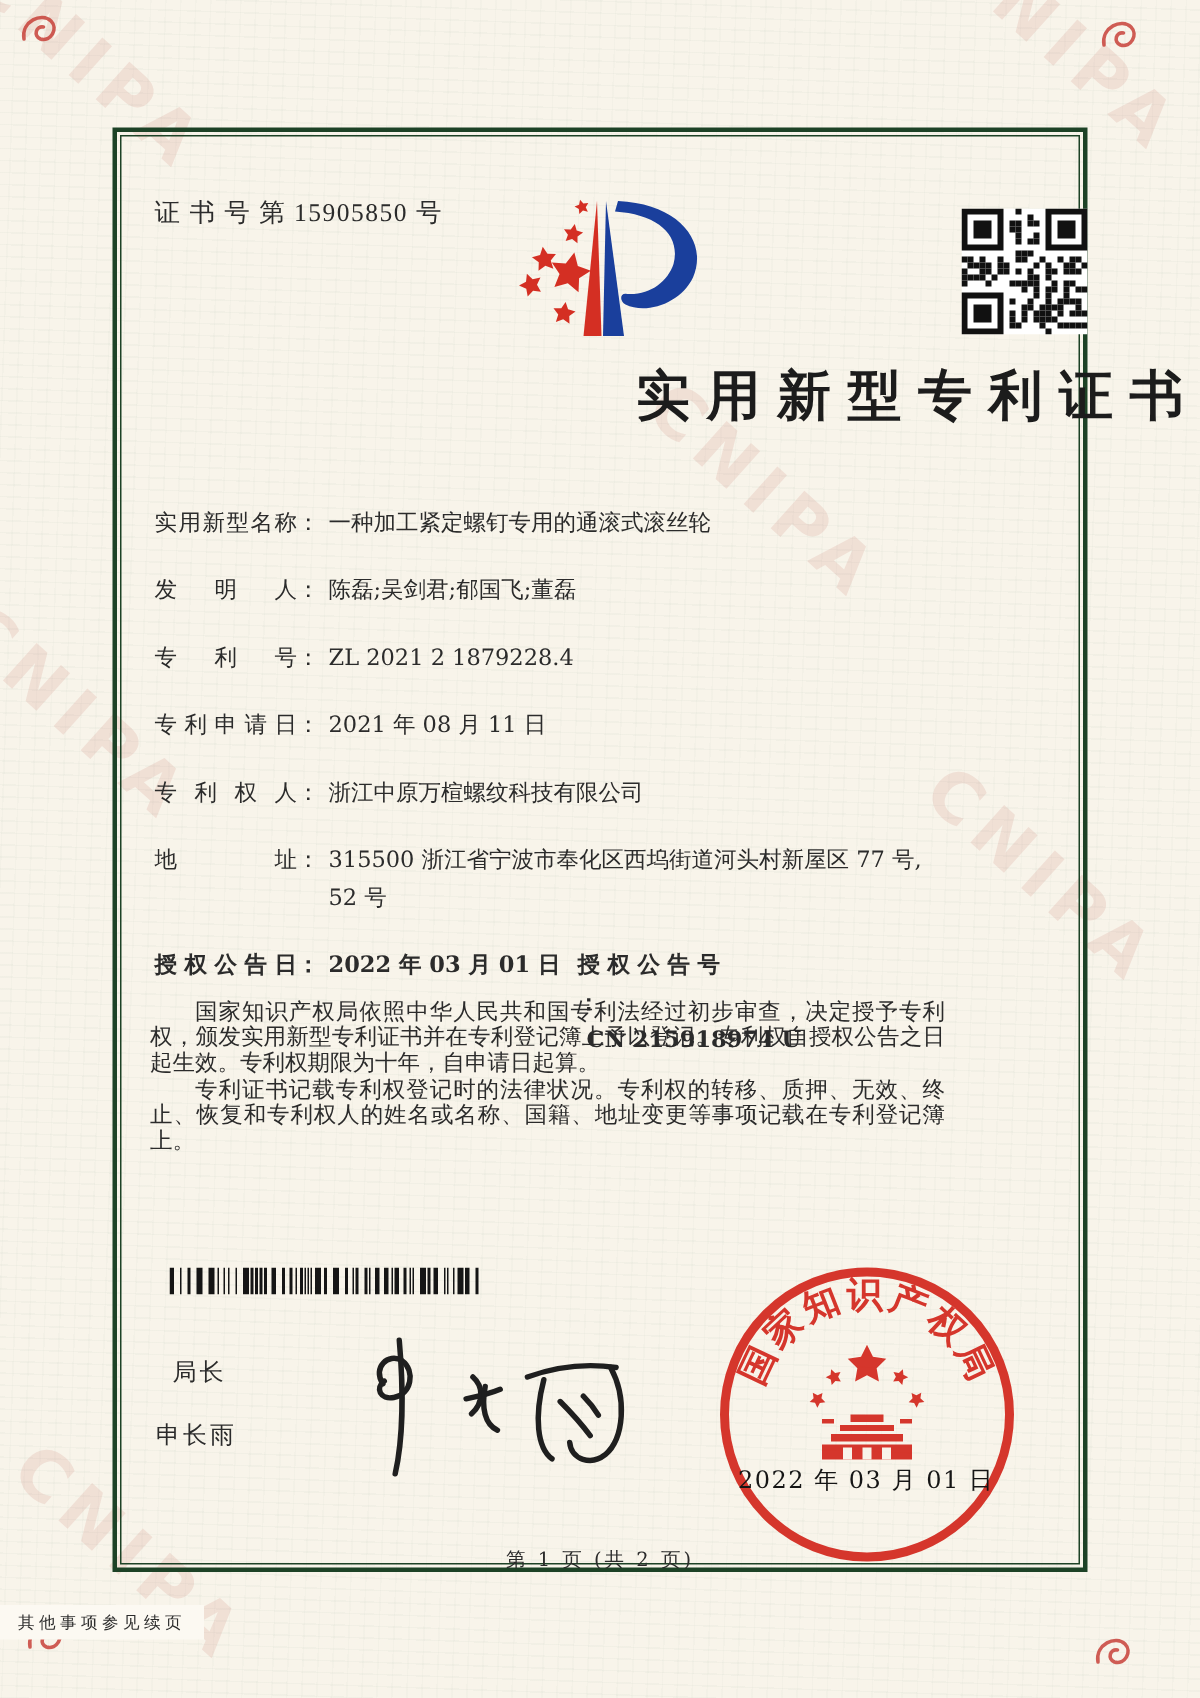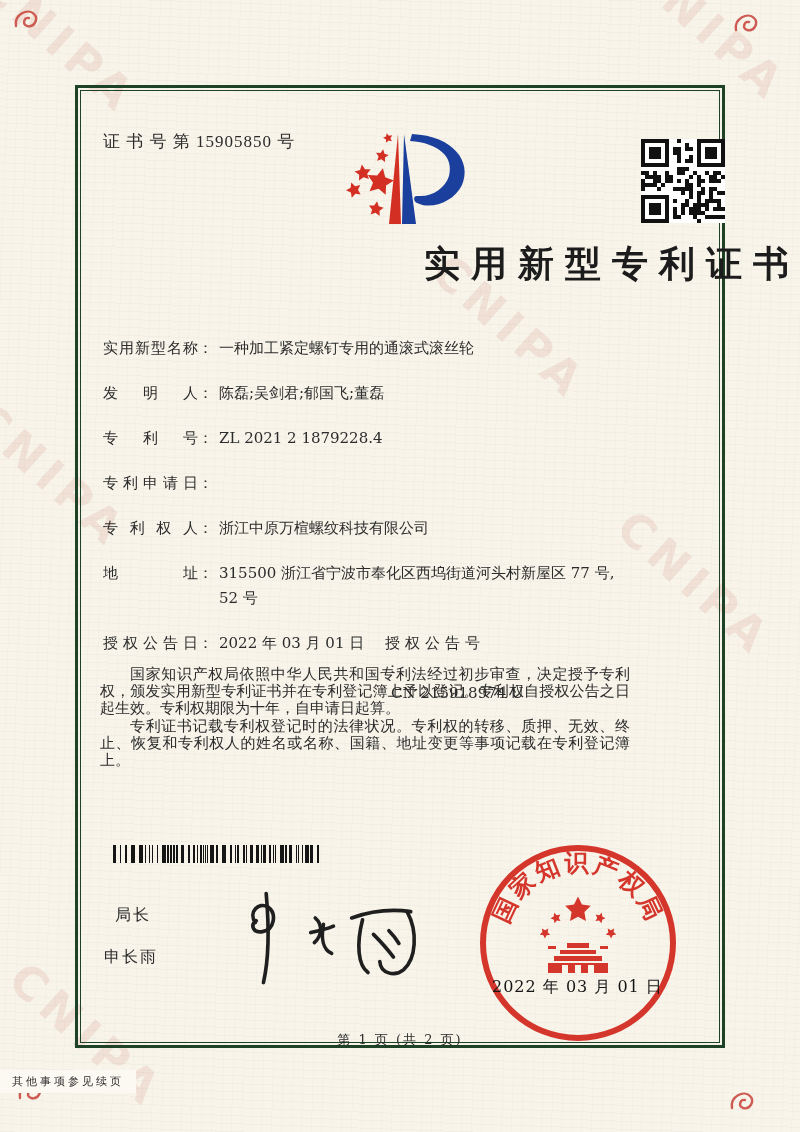--- a/index.html
+++ b/index.html
@@ -38,21 +38,21 @@
   }
   
   #fields { position:absolute; left:103px; top:336px; width:532px; font-size:15px; }
   .field-row { display:flex; margin-bottom:20px; line-height:25px; }
   .field-label {
     flex:none; width:95px; display:inline-block;
     text-align:justify; text-align-last:justify;
   }
   .field-colon { flex:none; }
   .field-value { margin-left:6px; max-width:420px; }
-  #grant-row { display:flex; line-height:25px; margin-top:0; }
+  #grant-row { display:flex; line-height:25px; margin-top:0;font-weight:bold; }
   #grant-left { display:flex; width:282px; flex:none; }
   #grant-right { display:flex;flex-direction:column; }
   
   #body-text { position:absolute; left:100px; top:666px; width:530px; font-size:15px; }
   #body-text p { text-indent:2em; text-align:justify; line-height:17px; margin-bottom:1px; }
   
   #barcode-box { position:absolute; left:113px; top:845px; width:206px; height:18px; }
   
   #sig-title { position:absolute; left:115px; top:905px; font-size:16px; letter-spacing:2px; }
   #sig-name  { position:absolute; left:104px; top:947px; font-size:16px; letter-spacing:2px; }
@@ -263,20 +263,21 @@
 
       <div class="field-row">
         <span class="field-label">专利号</span>
         <span class="field-colon">：</span>
         <span class="field-value">ZL 2021 2 1879228.4</span>
       </div>
 
       <div class="field-row">
         <span class="field-label">专利申请日</span>
         <span class="field-colon">：</span>
+        <span class="field-value">2021 年 08 月 11 日</span>
       </div>
 
       <div class="field-row">
         <span class="field-label">专利权人</span>
         <span class="field-colon">：</span>
         <span class="field-value">浙江中原万楦螺纹科技有限公司</span>
       </div>
 
       <div class="field-row">
         <span class="field-label">地址</span>

